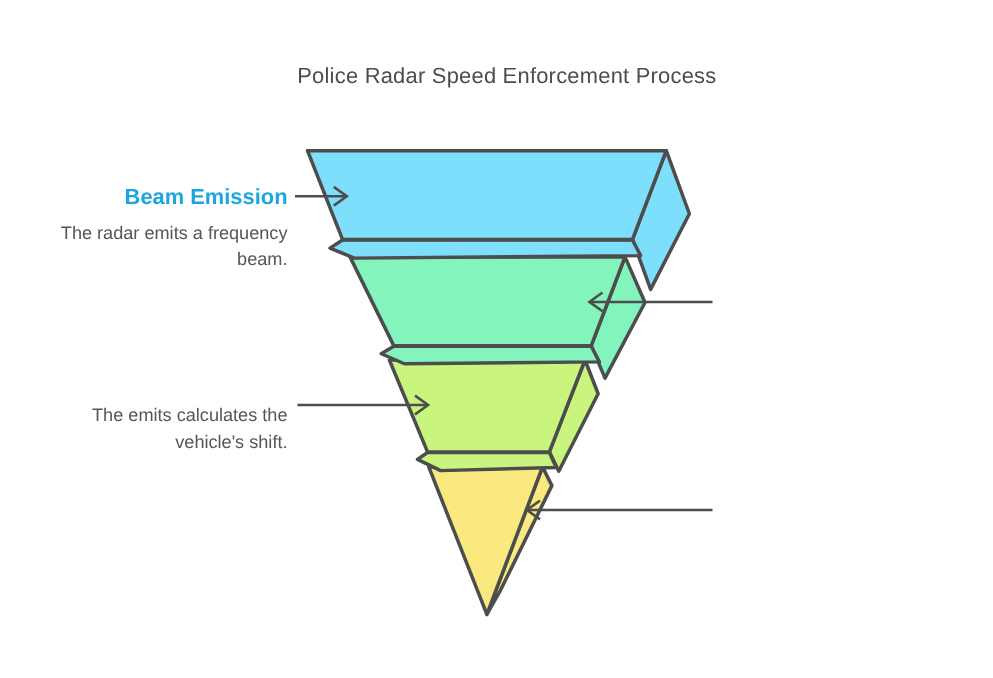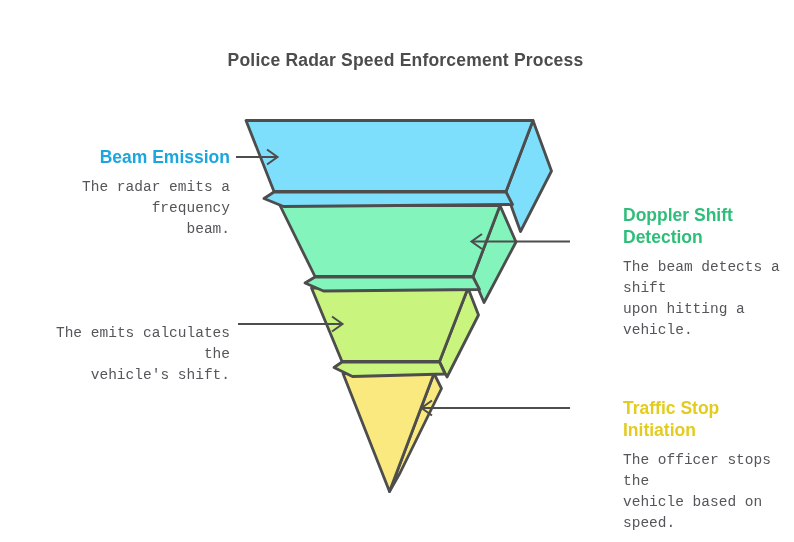--- a/index.html
+++ b/index.html
@@ -6,35 +6,35 @@
   .canvas{
     position:relative;
     width:794px;height:542px;
     background:var(--bg,#fff);
     font-family:"Liberation Sans", sans-serif;
     overflow:hidden;
   }
   .page-title{
     position:absolute;top:50px;left:0;right:0;
     text-align:center;
-    font-size:17.5px;font-weight:bold;
+    font-size:17.5px;font-weight:normal;
     color:var(--title-color,#4C4C4C);
     letter-spacing:.2px;
     margin-left:17px;
   }
   .funnel-svg{position:absolute;top:0;left:0;}
   .shape{stroke:var(--outline,#4D4D4D);stroke-width:2.8;stroke-linejoin:round;}
   .arrow-line{stroke:var(--outline,#4D4D4D);stroke-width:2;fill:none;}
   .arrow-head{stroke:var(--outline,#4D4D4D);stroke-width:2;fill:none;stroke-linejoin:miter;}
   .stage-block{position:absolute;}
   .stage-block.left{left:0;width:230px;text-align:right;}
   .stage-block.right{left:580px;width:214px;text-align:left;}
   .stage-label{font-size:17.5px;font-weight:bold;line-height:22px;}
-  .stage-desc{margin-top:9px;font-size:14.5px;line-height:21px;color:var(--desc-color,#55565A);font-family:Liberation Mono, monospace;}
-  .line{display:block;padding-left:43px;}
+  .stage-desc{margin-top:9px;font-size:14.5px;line-height:21px;color:var(--desc-color,#55565A);}
+  .line{display:block;}
 </style>
 </head>
 <body>
 
 <div class="canvas" style="--bg: #FFFFFF; --outline: #4D4D4D; --title-color: #4C4C4C; --desc-color: #55565A;">
 
   <div class="page-title">Police Radar Speed Enforcement Process</div>
 
   <svg class="funnel-svg" width="794" height="542" viewBox="0 0 794 542">
 
@@ -82,41 +82,22 @@
   <div class="stage-block left" style="top:146px">
     <div class="stage-label" style="color: rgb(28, 166, 222);">
       <span class="line">Beam Emission</span>
     </div>
     <div class="stage-desc">
       <span class="line">The radar emits a frequency</span>
       <span class="line">beam.</span>
     </div>
   </div>
 
-  <div class="stage-block right" style="top:204px">
-    <div class="stage-label" style="color: rgb(47, 190, 122);">
-      <span class="line">Doppler Shift</span>
-      <span class="line">Detection</span>
-    </div>
-    <div class="stage-desc">
-      <span class="line">The beam detects a shift</span>
-      <span class="line">upon hitting a vehicle.</span>
-    </div>
-  </div>
 
   <div class="stage-block left" style="top:314px">
     <div class="stage-desc">
       <span class="line">The emits calculates the</span>
       <span class="line">vehicle's shift.</span>
     </div>
   </div>
 
-  <div class="stage-block right" style="top:397px">
-    <div class="stage-label" style="color: rgb(227, 204, 31);">
-      <span class="line">Traffic Stop Initiation</span>
-    </div>
-    <div class="stage-desc">
-      <span class="line">The officer stops the</span>
-      <span class="line">vehicle based on speed.</span>
-    </div>
-  </div>
 
 </div>
 
 </body></html>

